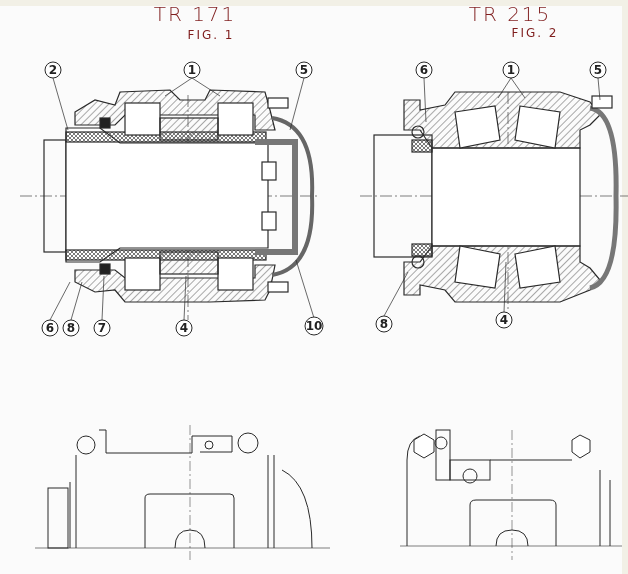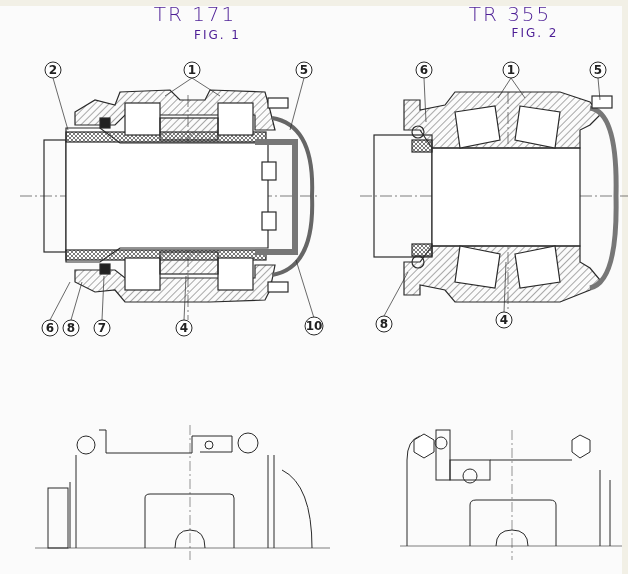--- a/index.html
+++ b/index.html
@@ -1,31 +1,31 @@
 <!DOCTYPE html>
 <html><head>
 <meta charset="utf-8">
 <style>
   html,body{margin:0;padding:0;}
   body{width:628px;height:574px;background:#f2f0e6;overflow:hidden;font-family:"Liberation Sans",sans-serif;}
   .sheet{position:absolute;left:0;top:6px;width:622px;height:568px;background:#fbfbfb;}
-  .title{position:absolute;font-family:"DejaVu Sans",sans-serif;color:#4c1d95;letter-spacing:2px;text-align:center;}
+  .title{position:absolute;font-family:"DejaVu Sans",sans-serif;color:#7f1d1d;letter-spacing:2px;text-align:center;}
   .t1{font-size:20px;font-weight:300;}
   .t2{font-size:12px;}
   svg{position:absolute;left:0;top:0;}
   .callout{font-family:"DejaVu Sans",sans-serif;font-size:12px;font-weight:bold;fill:#222;}
 </style>
 </head>
 <body>
 
 <div class="sheet"></div>
 
 <div class="title t1" style="left:140px;top:2px;width:110px;">TR 171</div>
-<div class="title t2" style="left:131px;top:28px;width:110px;text-align:right;">FIG. 1</div>
-<div class="title t1" style="left:455px;top:2px;width:110px;">TR 355</div>
+<div class="title t2" style="left:156px;top:28px;width:110px;">FIG. 1</div>
+<div class="title t1" style="left:455px;top:2px;width:110px;">TR 215</div>
 <div class="title t2" style="left:480px;top:26px;width:110px;">FIG. 2</div>
 
 <svg width="628" height="574" viewBox="0 0 628 574">
   <defs>
     <pattern id="hatch" width="5" height="5" patternUnits="userSpaceOnUse" patternTransform="rotate(45)">
       <line x1="0" y1="0" x2="0" y2="5" stroke="#555" stroke-width="1"></line>
     </pattern>
     <pattern id="cross" width="4" height="4" patternUnits="userSpaceOnUse">
       <path d="M0 0L4 4M4 0L0 4" stroke="#444" stroke-width="0.7"></path>
     </pattern>

